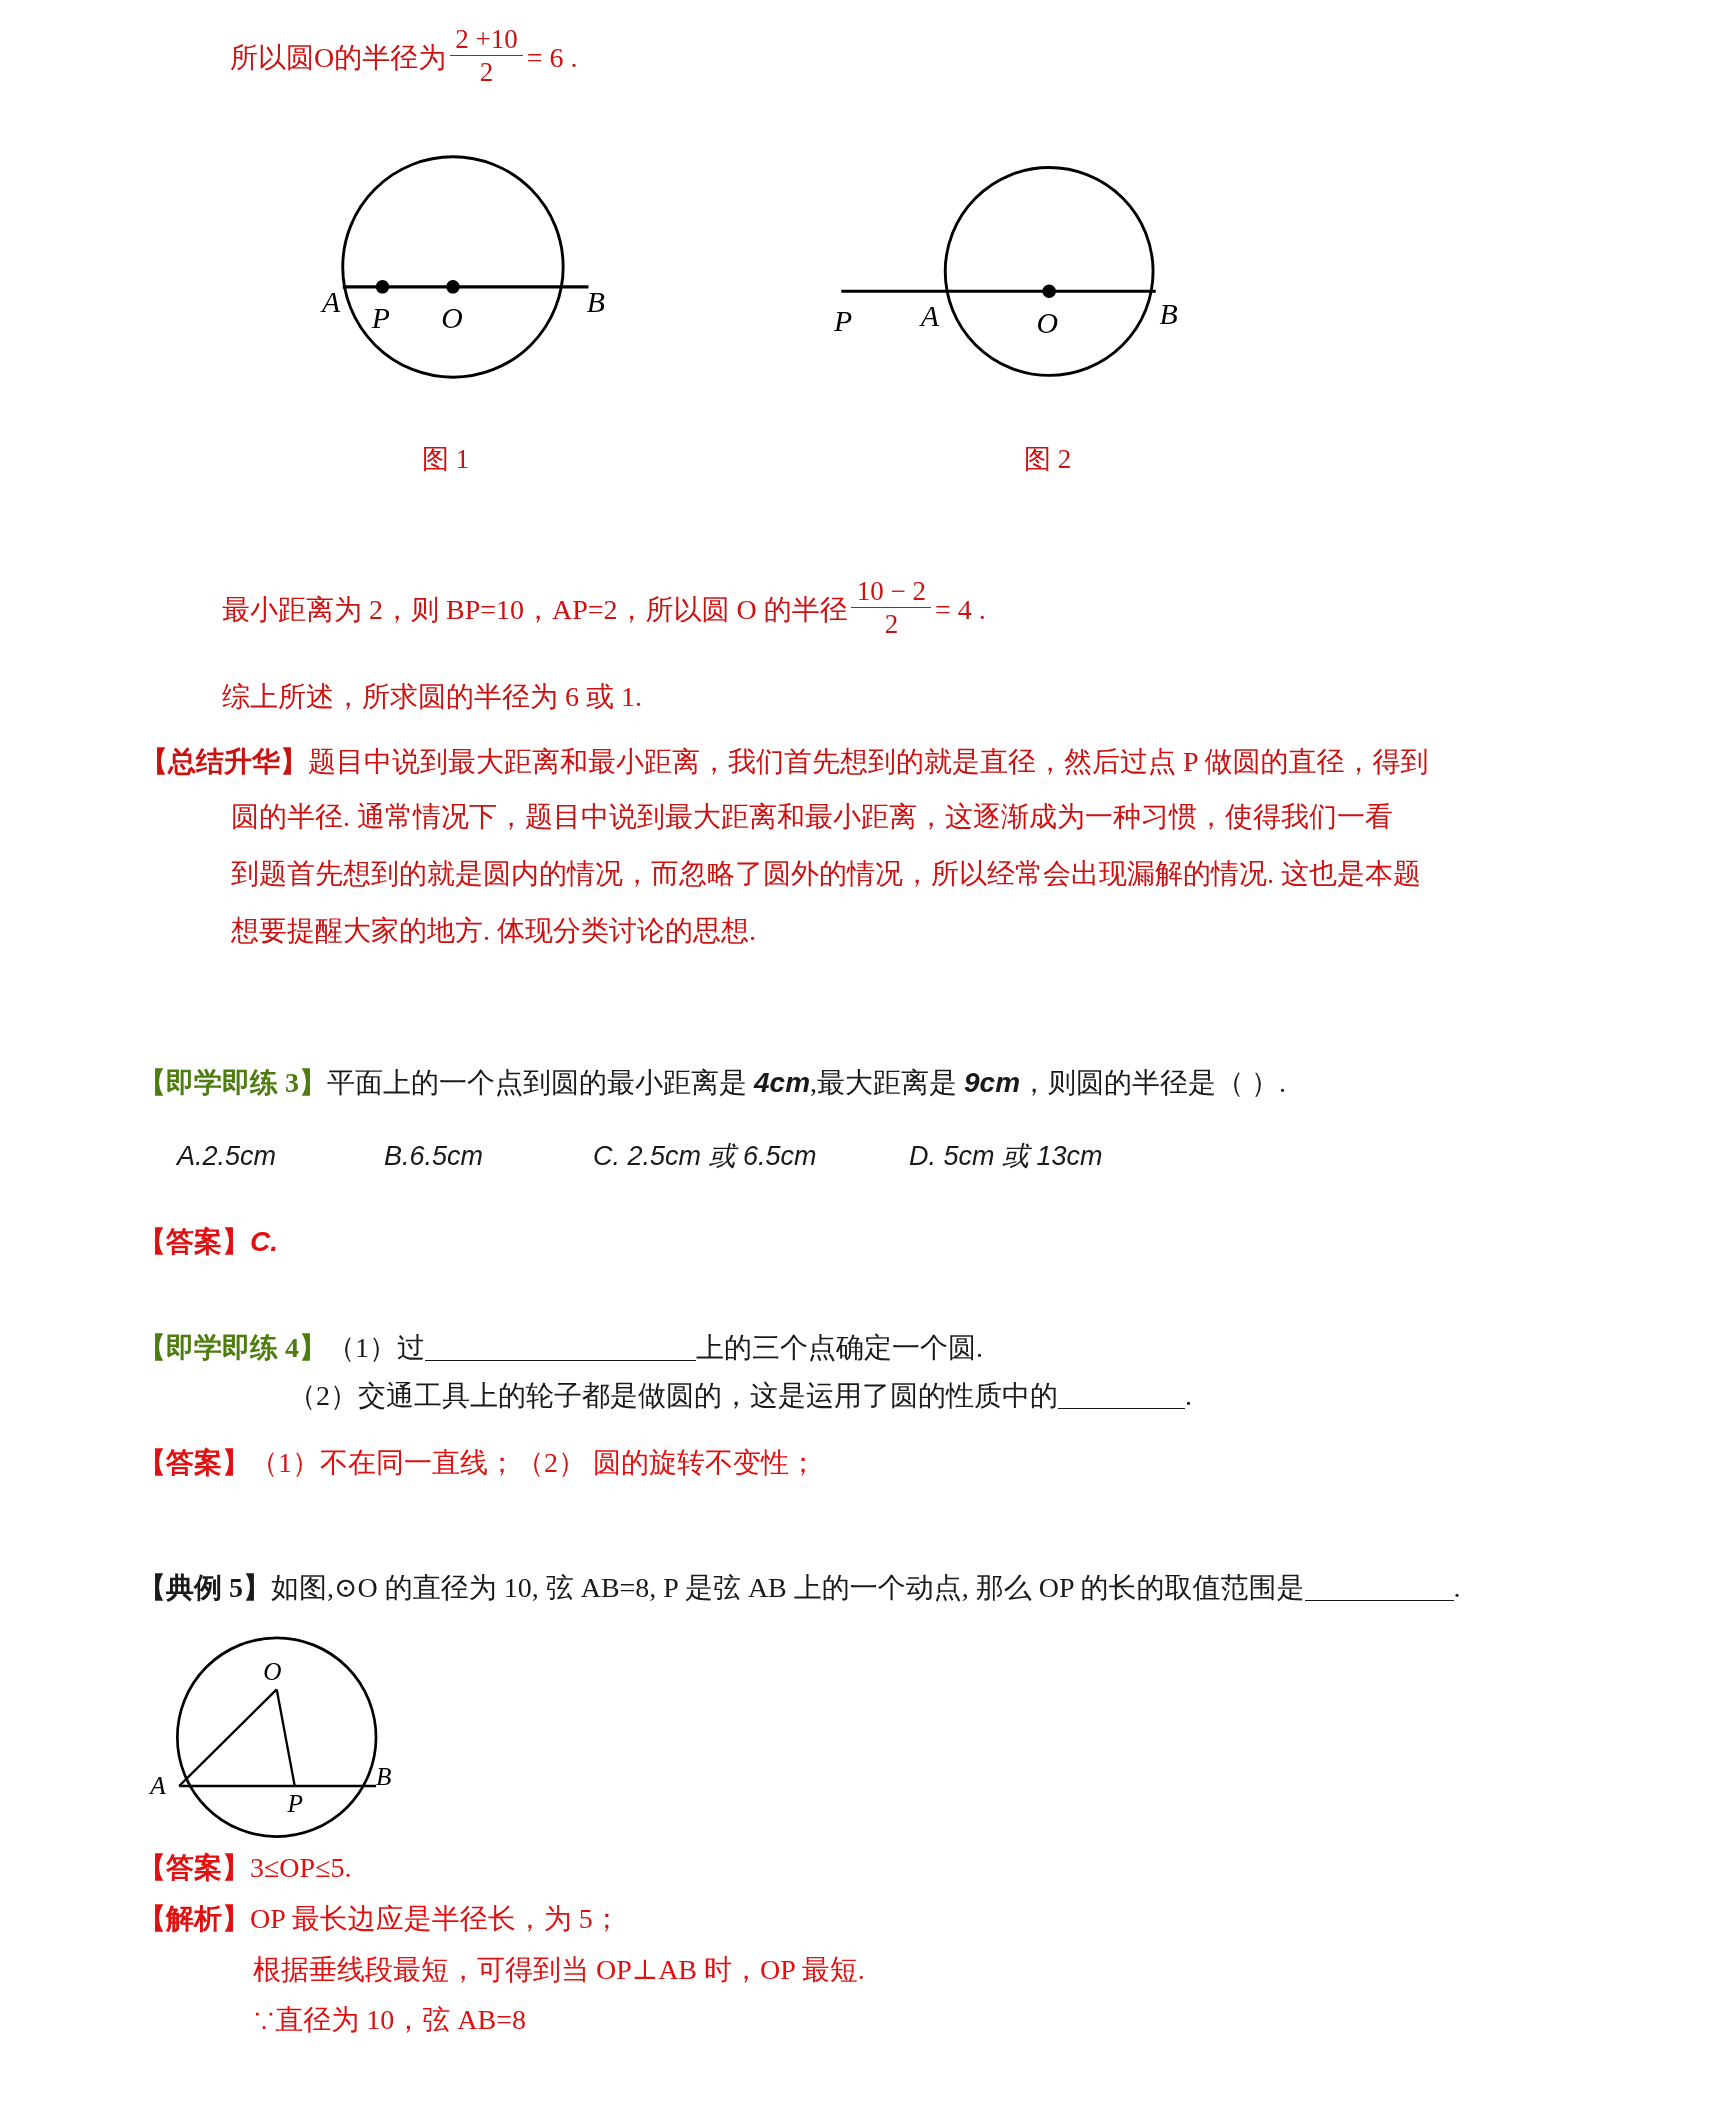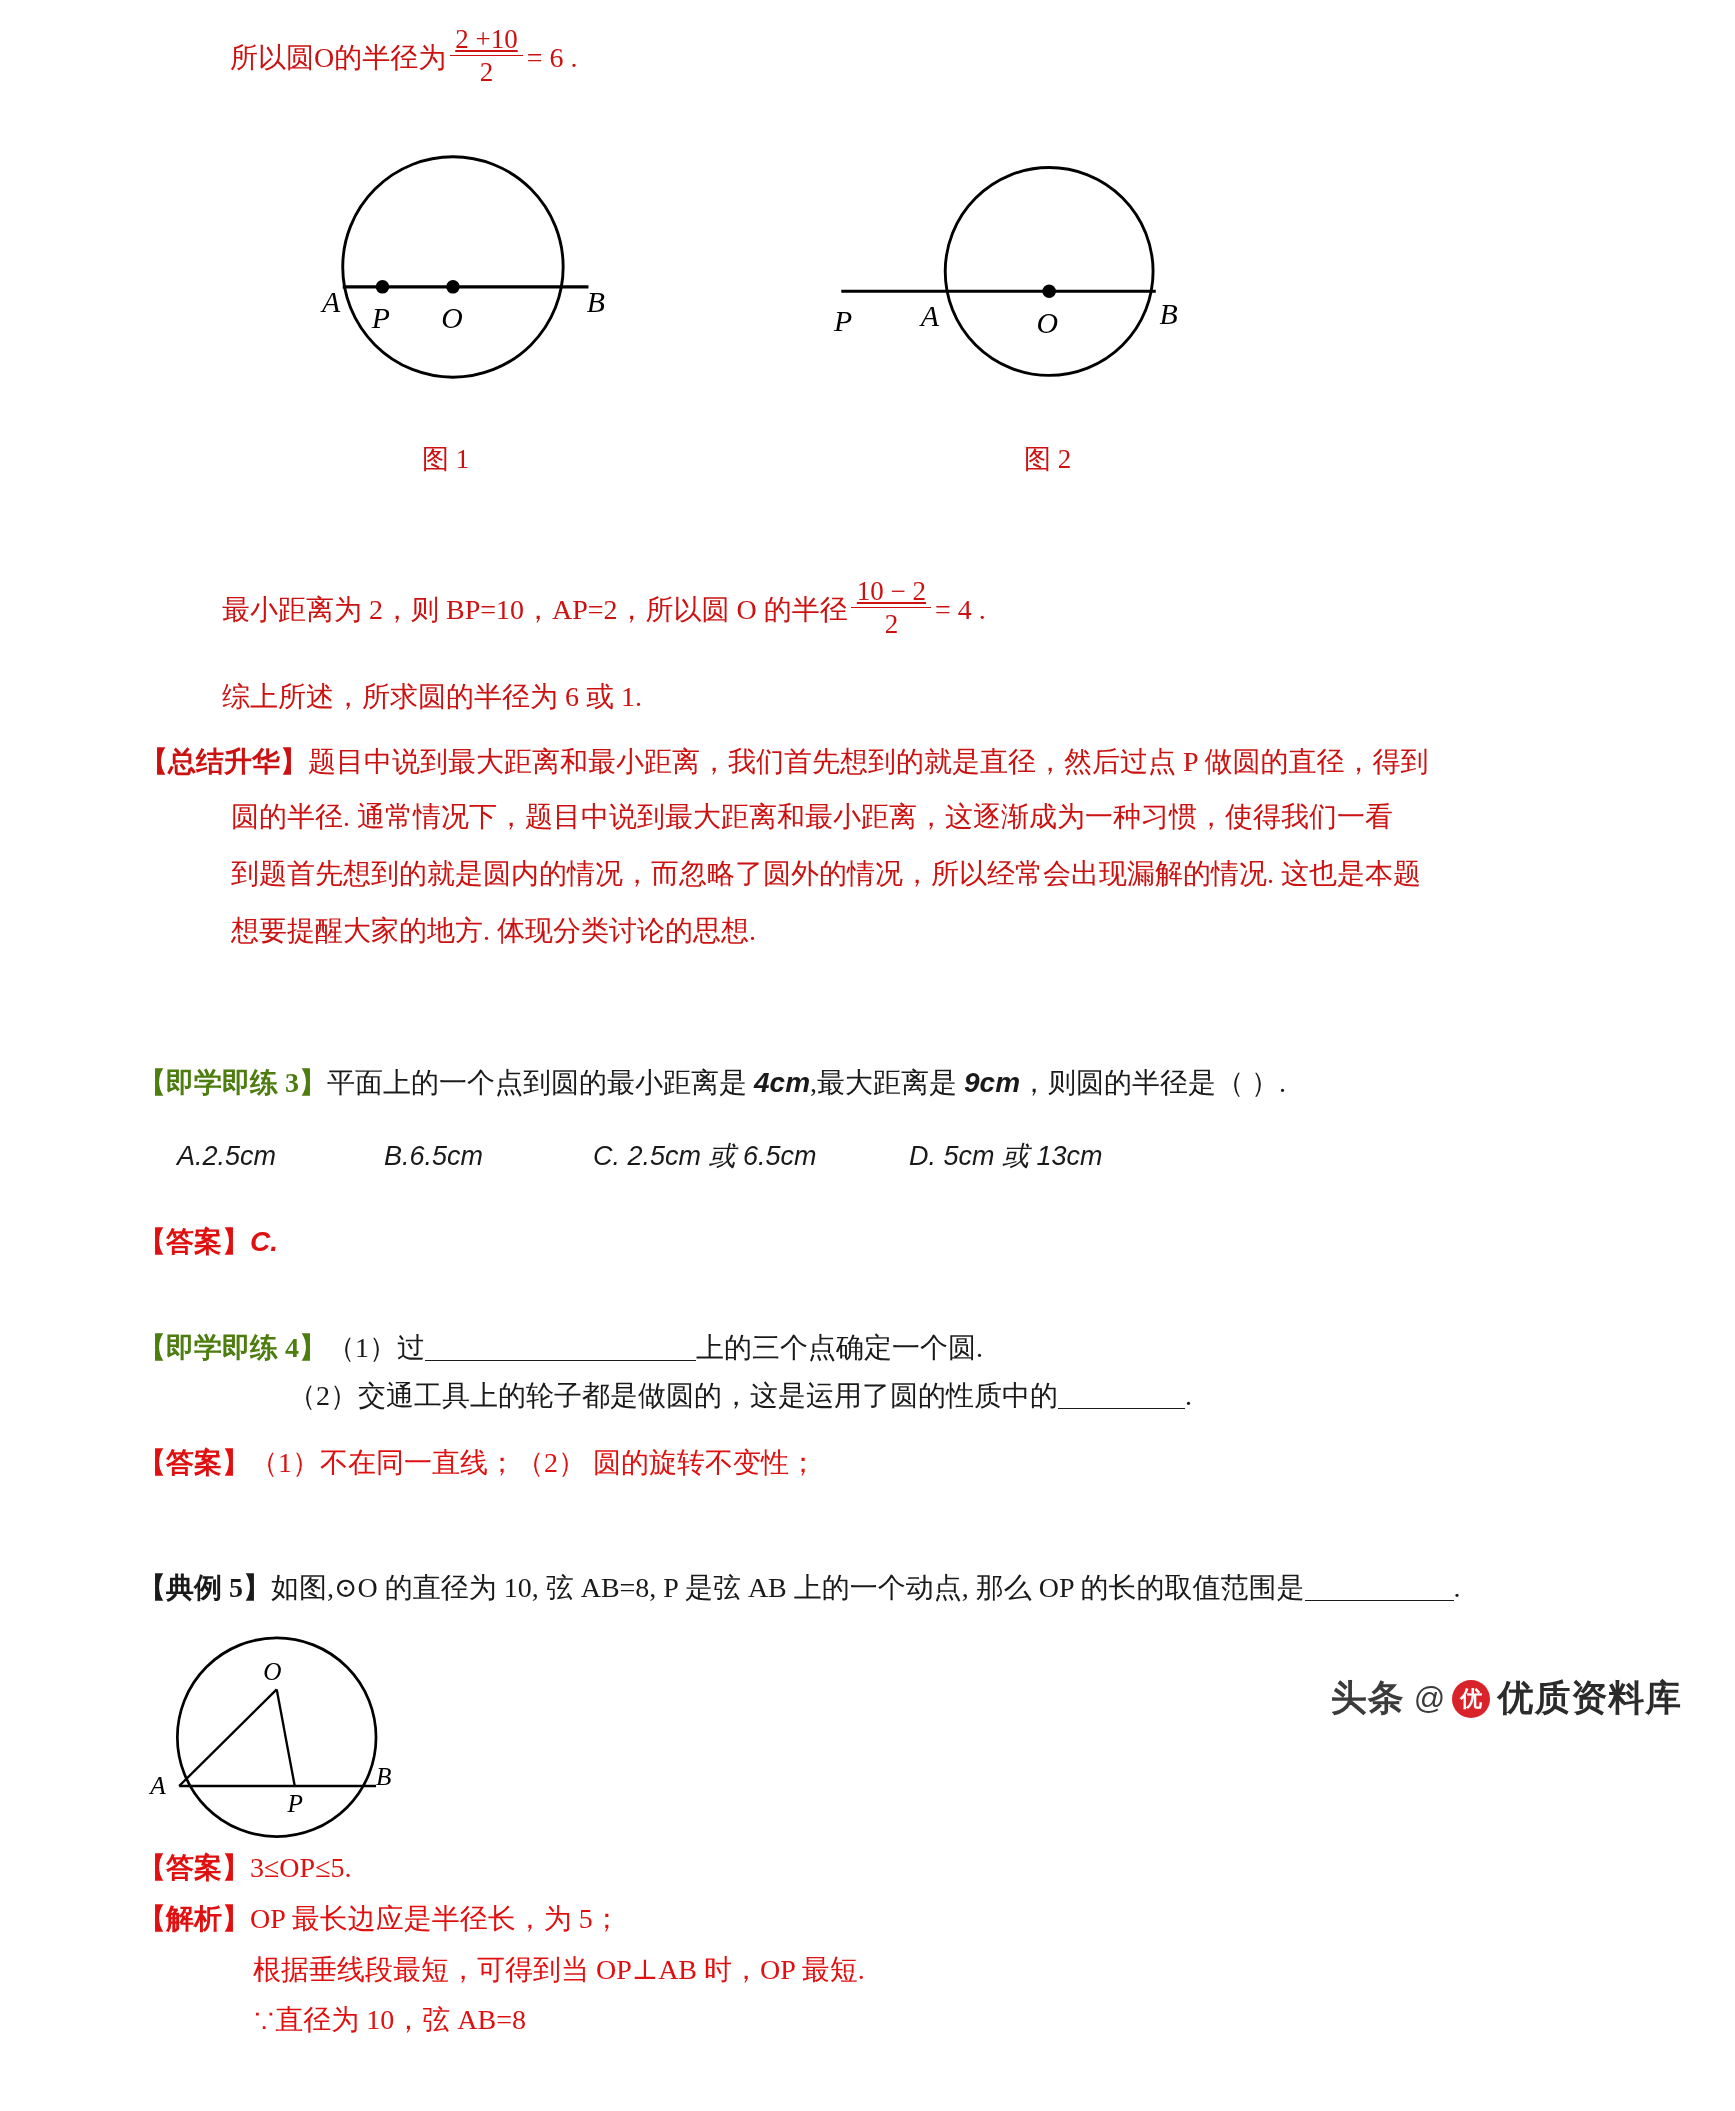--- a/index.html
+++ b/index.html
@@ -29,21 +29,21 @@
 
   
   .frac {
     display:inline-block;
     vertical-align:middle;
     text-align:center;
     position:relative;
     top:-1.8px;
     margin:0 3.6px;
   }
-  .frac .num { display:block; padding:0 5.4px; font-size:27px; line-height:1.05;text-decoration:underline; }
+  .frac .num { display:block; padding:0 5.4px; font-size:27px; line-height:1.05; }
   .frac .den { display:block; padding:0 5.4px; font-size:27px; line-height:1.05; }
   .frac .bar { display:block; border-top:1.8px solid currentColor; height:0; margin:1.8px 0; }
 
   
   .row { position:absolute; white-space:nowrap; display:flex; align-items:center; }
 
   
   svg { display:block; overflow:visible; }
 
   
@@ -174,21 +174,15 @@
     <span class="red2" style="font-weight:bold;">【答案】</span><span class="red2">3≤OP≤5.</span>
   </div>
 
   <div class="t fs31 serif" style="left:138px; top:1905px;">
     <span class="red2" style="font-weight:bold;">【解析】</span><span class="red2">OP 最长边应是半径长，为 5；</span>
   </div>
 
   <div class="t red2 fs31 serif" style="left:253px; top:1956px;">根据垂线段最短，可得到当 OP⊥AB 时，OP 最短.</div>
   <div class="t red2 fs31 serif" style="left:253px; top:2006px;">∵直径为 10，弦 AB=8</div>
 
-  <div class="wm" style="right:54px; bottom:62px;">
-    <span class="toutiao">头条</span>
-    <span class="at">@</span>
-    <span class="logo">优</span>
-    <span class="name">优质资料库</span>
-  </div>
 
 </div>
 
 
 </body></html>

